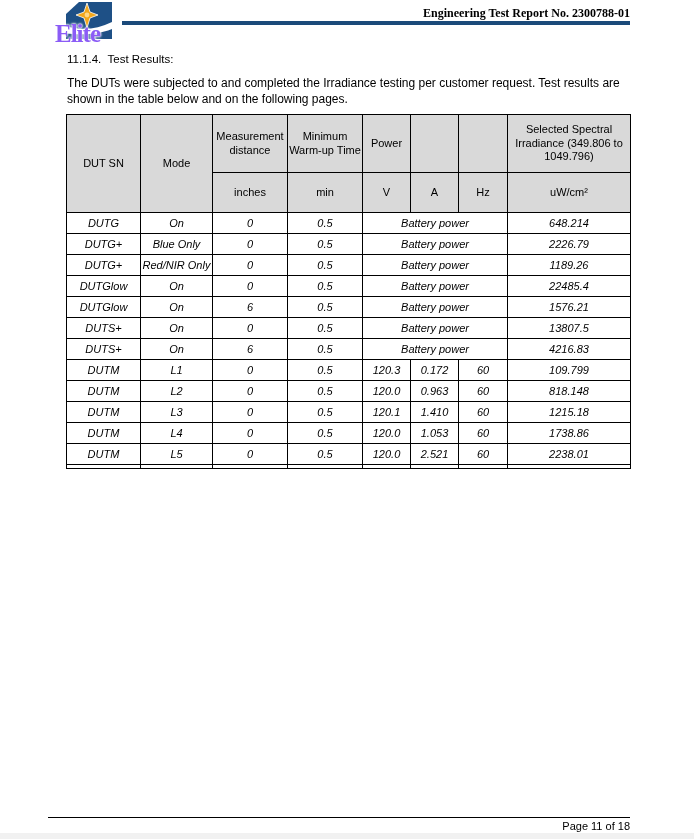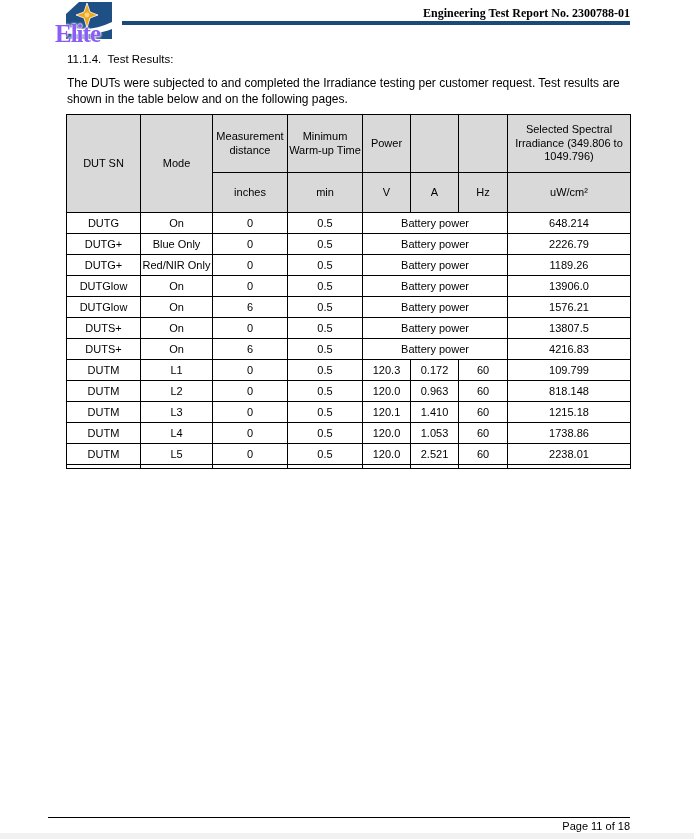--- a/index.html
+++ b/index.html
@@ -33,21 +33,21 @@
     border-collapse:collapse; table-layout:fixed; width:564px;
     font-size:11px;
   }
   table.results th, table.results td {
     border:1px solid #000; text-align:center; vertical-align:middle;
     padding:0 1px; overflow:hidden;
   }
   table.results thead th { background:#d9d9d9; font-weight:normal; line-height:1.25; }
   tr.hdr-main   { height:58px; }
   tr.hdr-units  { height:40px; }
-  tr.data-row   { height:21px; }
+  tr.data-row   { height:21px;font-style:italic; }
   tr.sliver-row { height:4px; }
   tr.data-row td { white-space:nowrap; }
 
   
   .footer-rule { position:absolute; left:48px; top:817px; width:582px; height:1px; background:#000; }
   .footer-text { position:absolute; top:820px; right:64px; font-size:11px; }
   .bottom-strip { position:absolute; left:0; bottom:0; width:694px; height:6px; background:#f1f1f1; }
 </style>
 </head>
 <body>
@@ -122,21 +122,21 @@
       <td>0.5</td>
       <td colspan="3">Battery power</td>
       <td>1189.26</td>
     </tr>
     <tr class="data-row">
       <td>DUTGlow</td>
       <td>On</td>
       <td>0</td>
       <td>0.5</td>
       <td colspan="3">Battery power</td>
-      <td>13906.0</td>
+      <td>22485.4</td>
     </tr>
     <tr class="data-row">
       <td>DUTGlow</td>
       <td>On</td>
       <td>6</td>
       <td>0.5</td>
       <td colspan="3">Battery power</td>
       <td>1576.21</td>
     </tr>
     <tr class="data-row">

